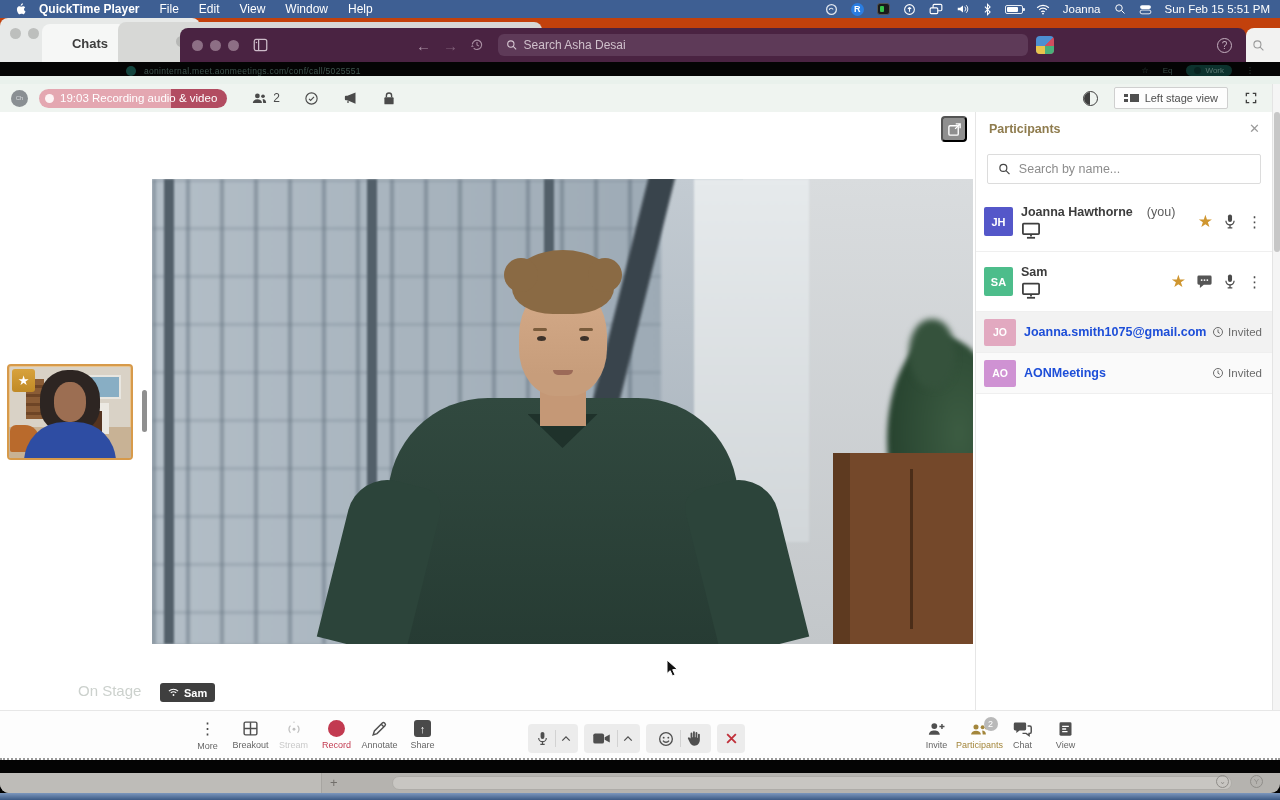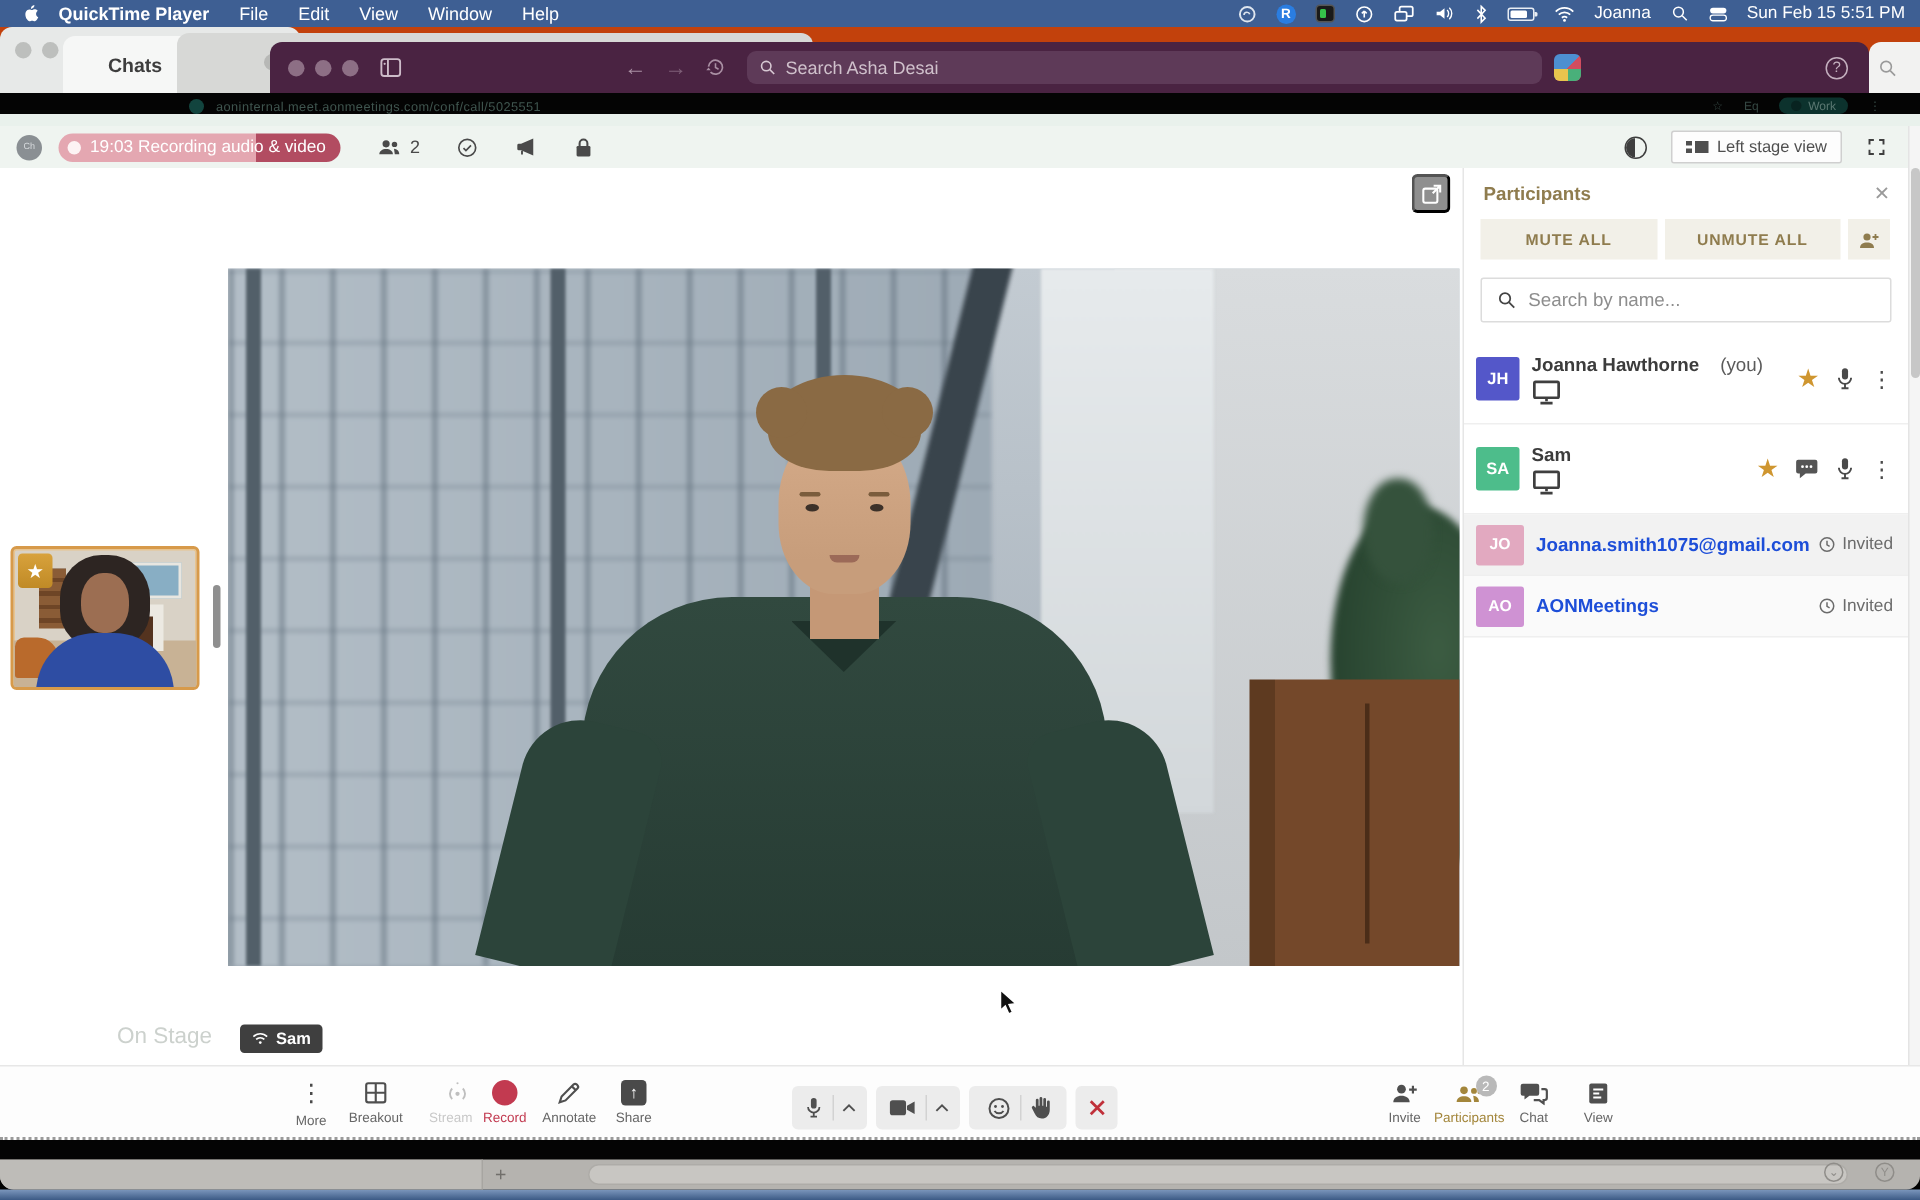--- a/index.html
+++ b/index.html
@@ -199,21 +199,21 @@
   .page-scrollbar { position:absolute; left:1272px; top:84px; width:8px; height:676px; background:#f5f5f5; border-left:1px solid #e4e4e4; }
   .page-scroll-thumb { position:absolute; left:1px; top:28px; width:6px; height:140px; background:#c7c7c7; border-radius:3px; }
 
   
   .toolbar { position:absolute; left:0; top:710px; width:1280px; height:50px; background:#fdfdfd;
     border-top:1px solid #e7e7e7; border-bottom:2px dotted #9a9a9a; }
   .tb-group { position:absolute; top:0; height:48px; display:flex; }
   .tb-item { width:43px; display:flex; flex-direction:column; align-items:center; justify-content:center; gap:3px;
     color:#4f4f4f; }
   .tb-item .lbl { font-size:9px; color:#666; white-space:nowrap; }
-  .tb-item.dim { opacity:.35;align-items:flex-end; }
+  .tb-item.dim { opacity:.35; }
   .tb-item.red .lbl { color:#c23a50; }
   .rec-circle { width:17px; height:17px; border-radius:50%; background:#c23a50; }
   .share-sq { width:17px; height:17px; border-radius:3px; background:#4a4a4a; color:#fff; display:flex;
     align-items:center; justify-content:center; font-size:11px; font-weight:bold; }
   .tb-item.gold-item, .tb-item.gold-item .lbl { color:#a3863b; }
   .tb-center { position:absolute; left:528px; top:13px; display:flex; gap:6px; }
   .ctl-btn { height:29px; background:#ececec; border-radius:4px; display:flex; align-items:center;
     justify-content:center; color:#4f4f4f; border:none; }
   .ctl-split { display:flex; align-items:stretch; }
   .ctl-main { display:flex; align-items:center; justify-content:center; padding:0 6px; }
@@ -498,31 +498,20 @@
           <circle cx="12" cy="14.5" r="2" fill="#fff"></circle>
         </svg>
       <span>Sam</span>
     </div>
 
     <div class="panel">
       <div class="panel-head">
         <span class="panel-title">Participants</span>
         <span class="panel-close">✕</span>
       </div>
-      <div class="mute-row">
-        <button class="mute-btn">MUTE ALL</button>
-        <button class="mute-btn">UNMUTE ALL</button>
-        <button class="add-btn">
-          <svg width="16" height="14" viewBox="0 0 24 20" fill="#8f7c4e">
-              <circle cx="10" cy="7" r="3.6"></circle>
-              <path d="M3 18c0-3.6 3.2-5.4 7-5.4s7 1.8 7 5.4z"></path>
-              <path d="M18.5 4v6M15.5 7h6" stroke="#8f7c4e" stroke-width="1.8"></path>
-            </svg>
-        </button>
-      </div>
       <div class="p-search">
         <svg width="14" height="14" viewBox="0 0 24 24">
             <circle cx="10" cy="10" r="6.5" fill="none" stroke="#444" stroke-width="2.2"></circle>
             <path d="M15 15l6.5 6.5" stroke="#444" stroke-width="2.2"></path>
           </svg>
         <input placeholder="Search by name..." style="">
       </div>
 
       <div class="p-row">
         <div class="avatar av-jh">JH</div>

